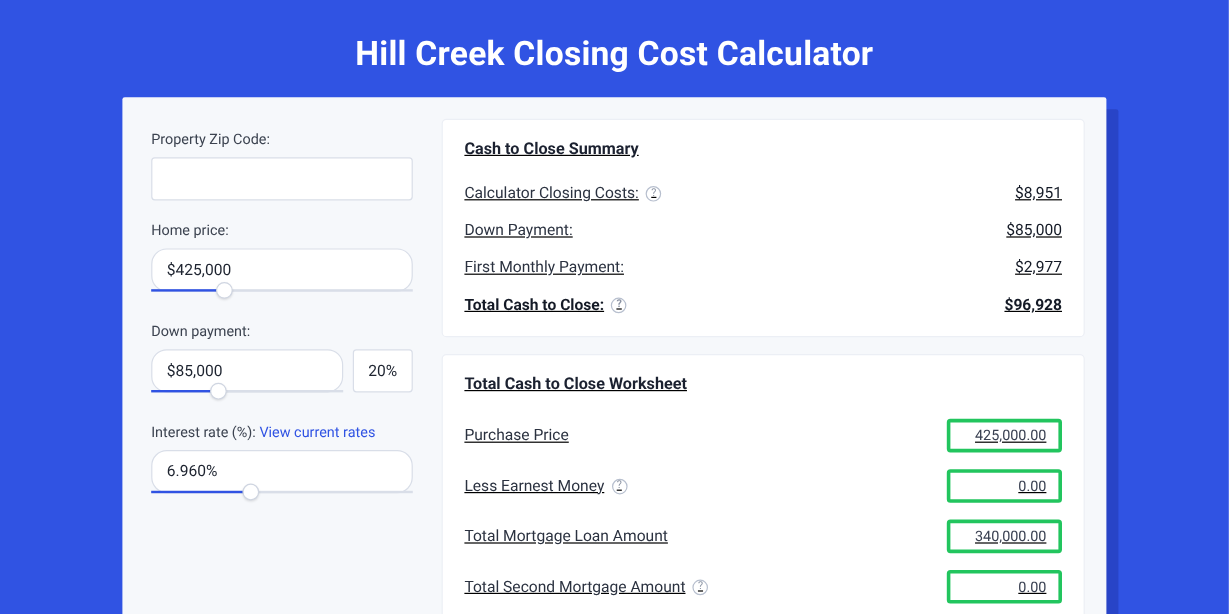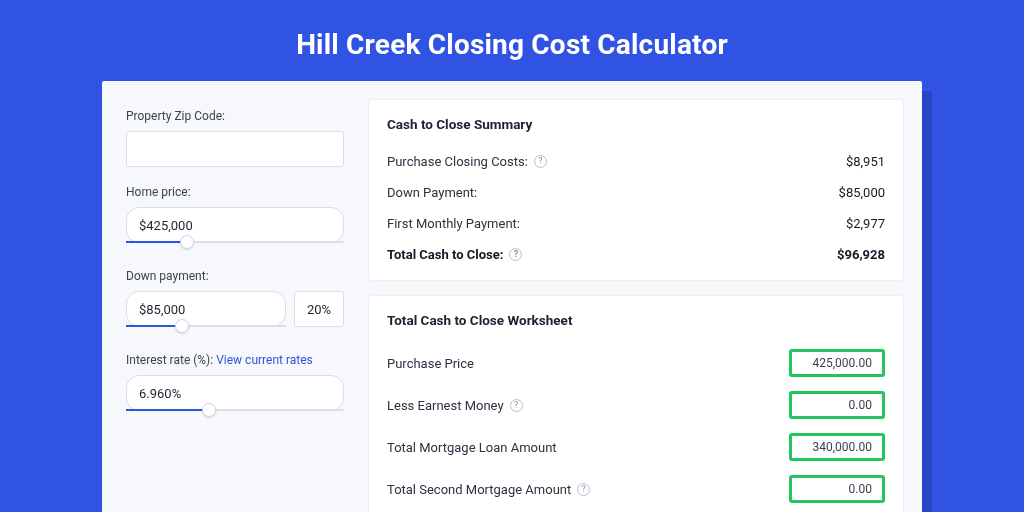--- a/index.html
+++ b/index.html
@@ -110,20 +110,21 @@
   .right {
     flex: 1;
     padding: 18px 18px 18px 6px;
   }
   .panel {
     background: #fff;
     border: 1px solid #eceff5;
     border-radius: 4px;
     padding: 16px 18px 10px;
     margin-bottom: 14px;
+    text-decoration: underline;
   }
   .panel-title {
     font-size: 13.5px;
     font-weight: 700;
     color: #1b2130;
     margin-bottom: 14px;
   }
   .row {
     display: flex;
     justify-content: space-between;
@@ -233,21 +234,21 @@
 
     </div>
 
     <div class="right">
 
       <div class="panel">
         <div class="panel-title">Cash to Close Summary</div>
 
         <div class="row">
           <span class="label">
-            <span>Purchase Closing Costs:</span>
+            <span>Calculator Closing Costs:</span>
             <span class="help-icon">?</span>
           </span>
           <span class="value">$8,951</span>
         </div>
         <div class="row">
           <span class="label">
             <span>Down Payment:</span>
           </span>
           <span class="value">$85,000</span>
         </div>

